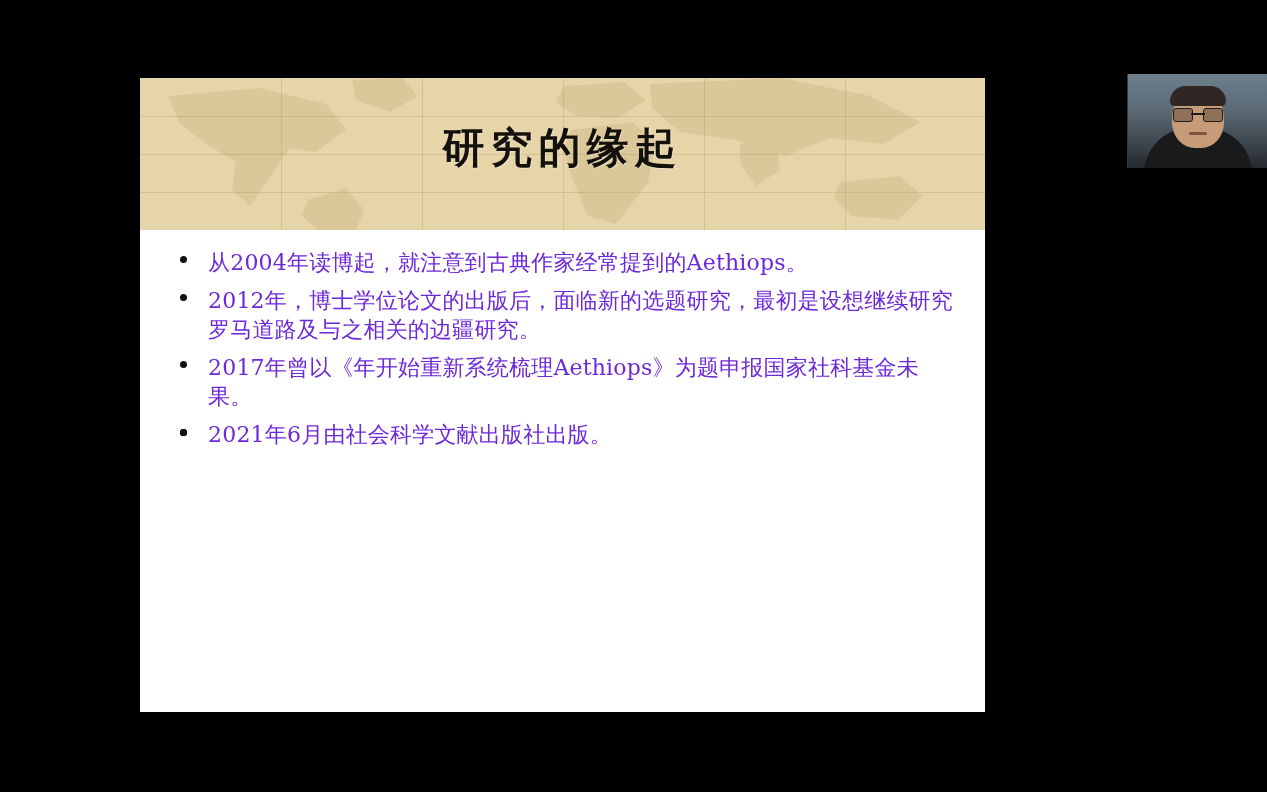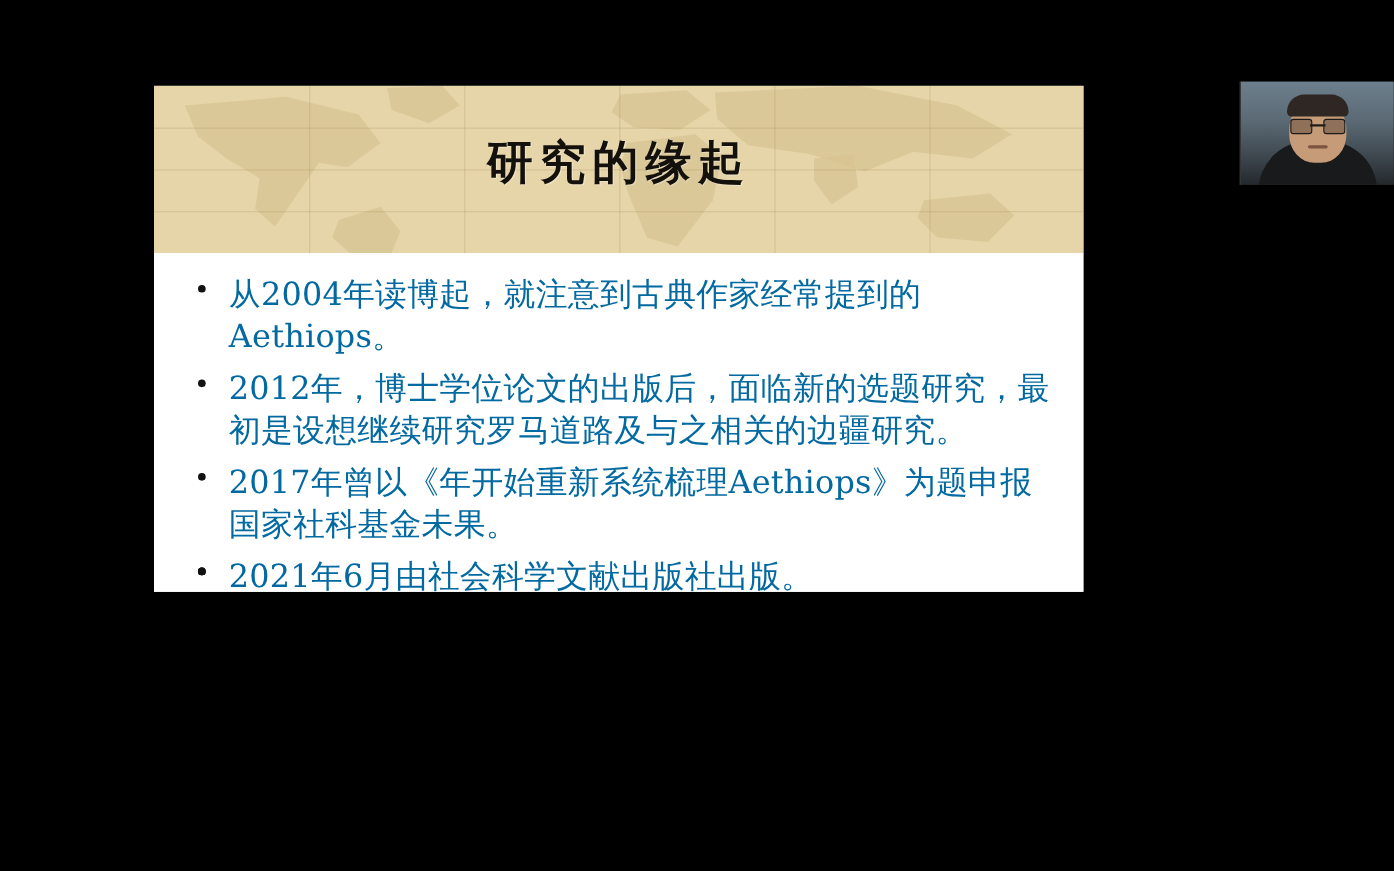--- a/index.html
+++ b/index.html
@@ -19,21 +19,21 @@
     height: 792px;
     background: #000000;
   }
 
   
   #slide {
     position: absolute;
     left: 140px;
     top: 78px;
     width: 845px;
-    height: 460px;
+    height: 634px;
     background: #ffffff;
     overflow: hidden;
   }
 
   
   #slide-header {
     position: relative;
     width: 100%;
     height: 152px;
     background: #e6d5a8;
@@ -80,23 +80,23 @@
   ul.bullets {
     list-style: none;
     margin: 0;
     padding: 0;
   }
   ul.bullets > li {
     position: relative;
     padding-left: 42px;
     margin-bottom: 9px;
     font-family: "DejaVu Serif", serif;
-    font-size: 29px;
+    font-size: 22px;
     line-height: 1.32;
-    color: #0369a1;
+    color: #6d28d9;
     letter-spacing: 0.2px;
   }
   ul.bullets > li .dot {
     position: absolute;
     left: 14px;
     top: 0.38em;
     width: 7px;
     height: 7px;
     border-radius: 50%;
     background: #111111;

